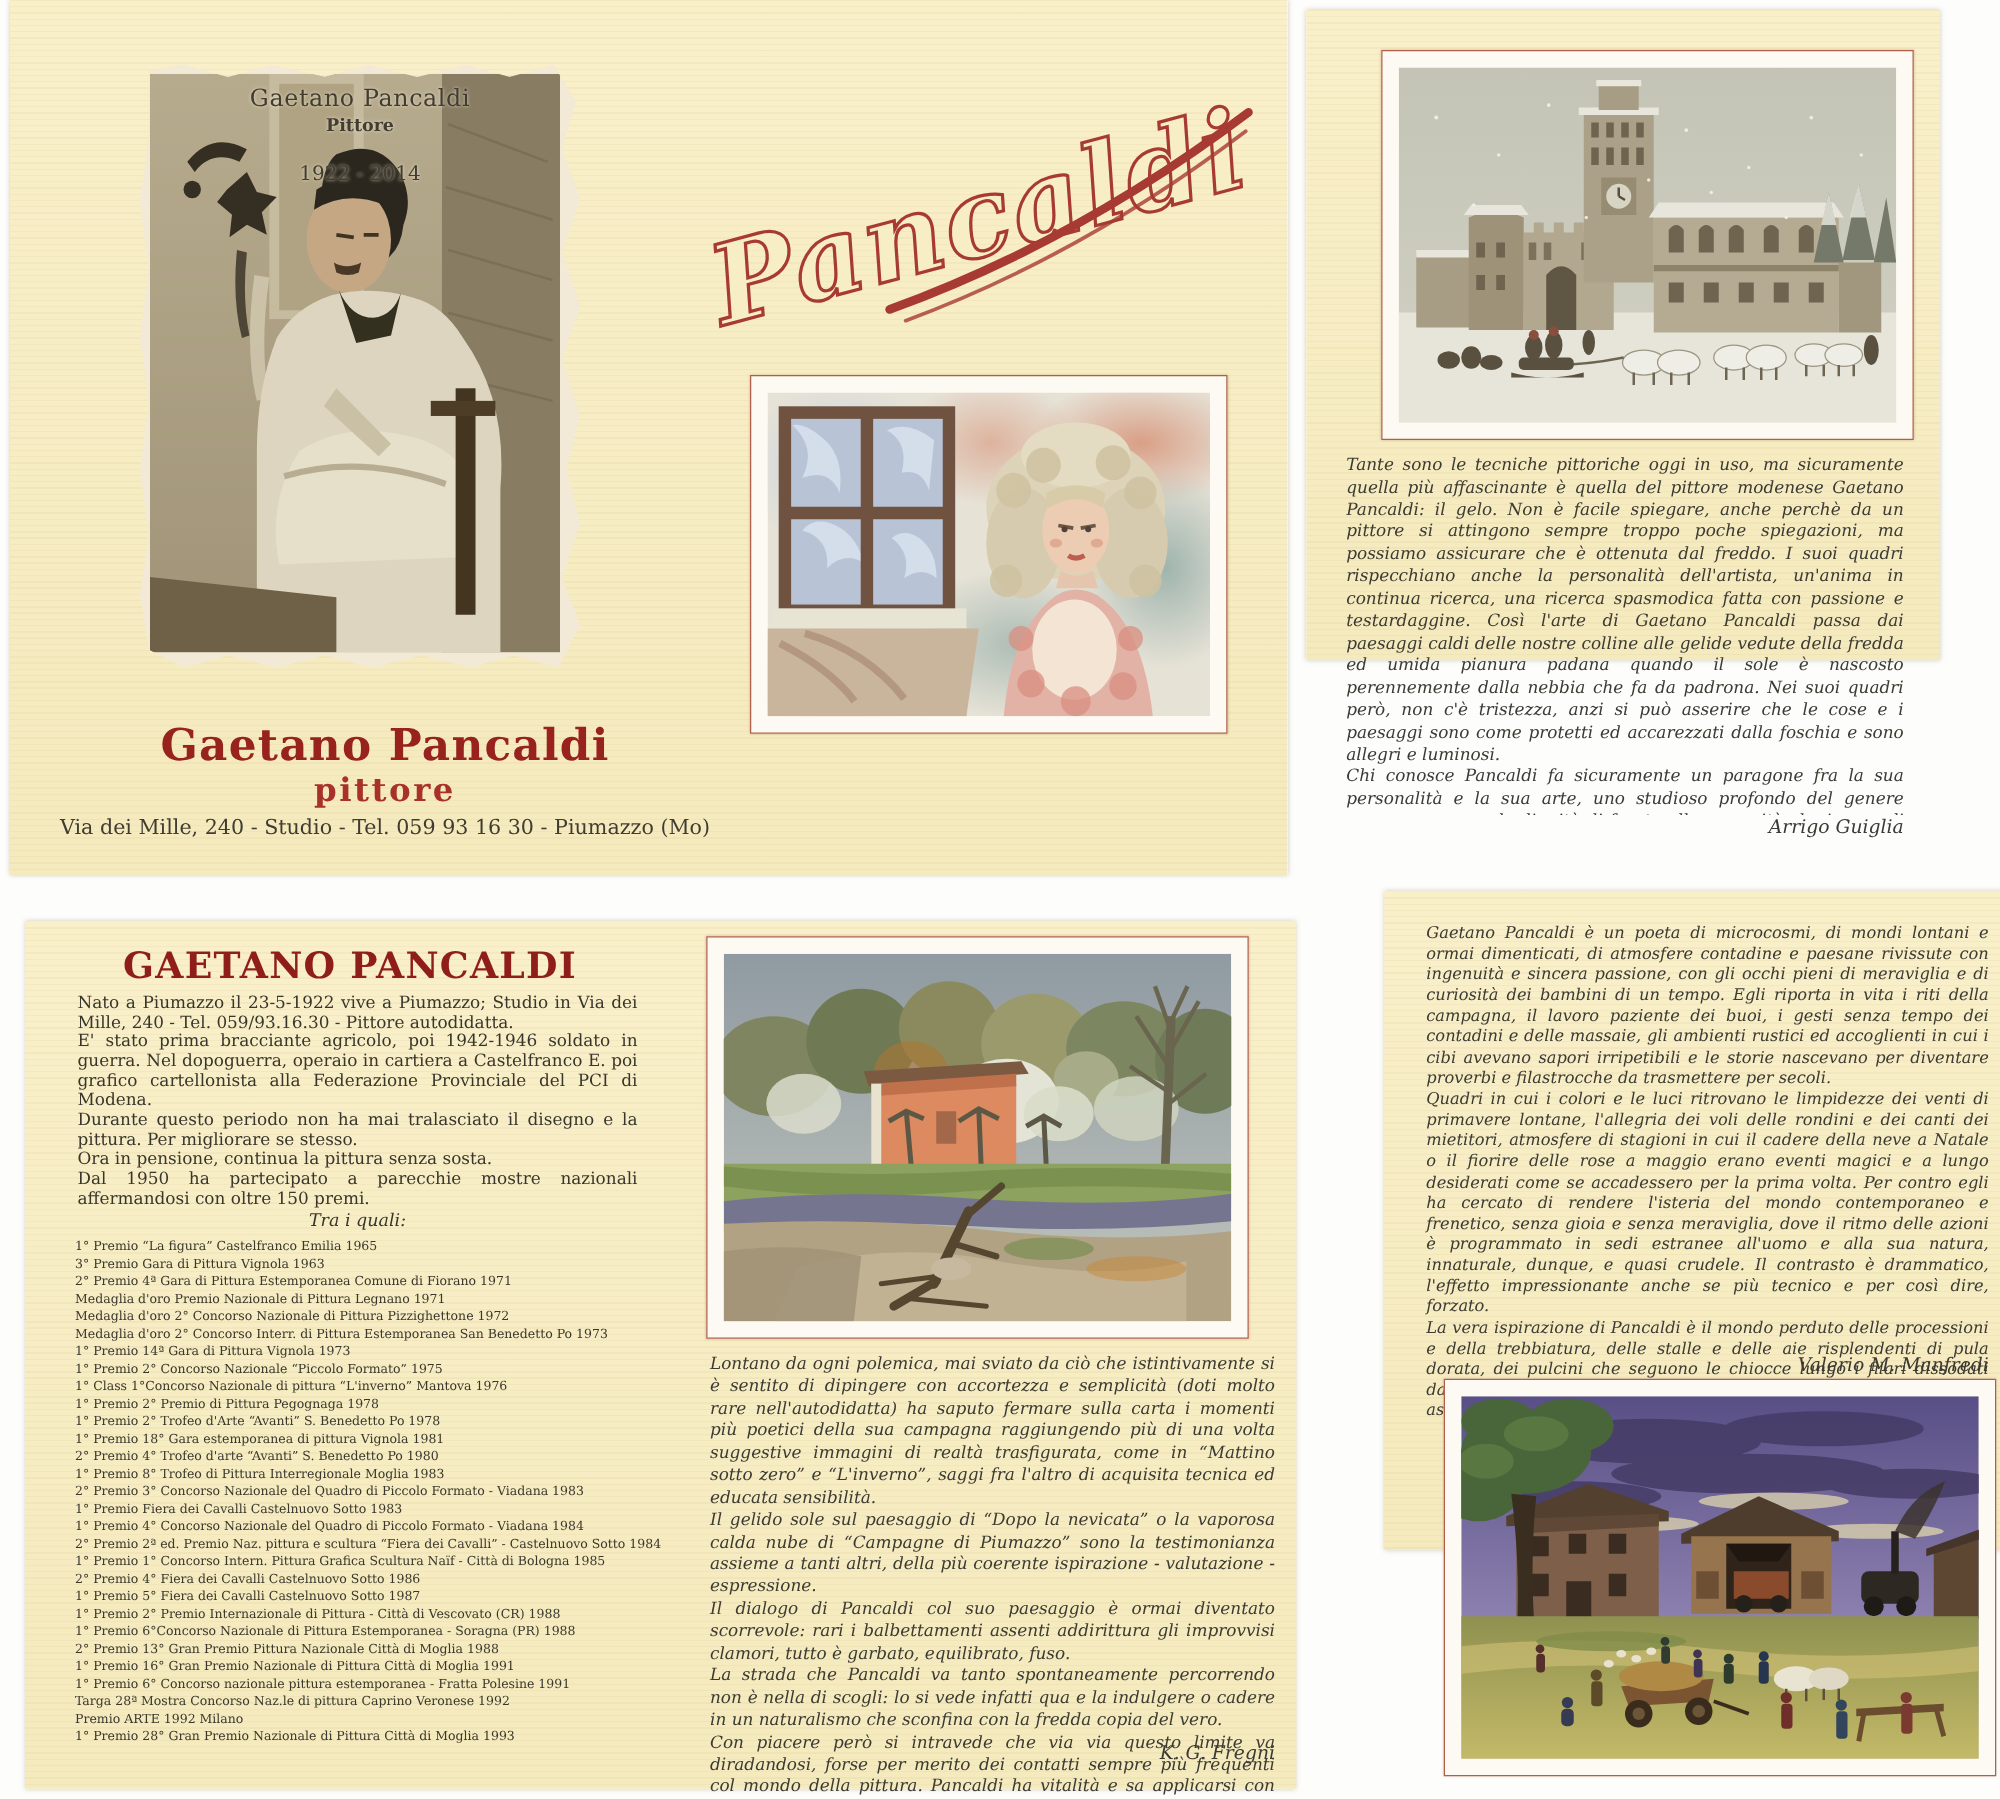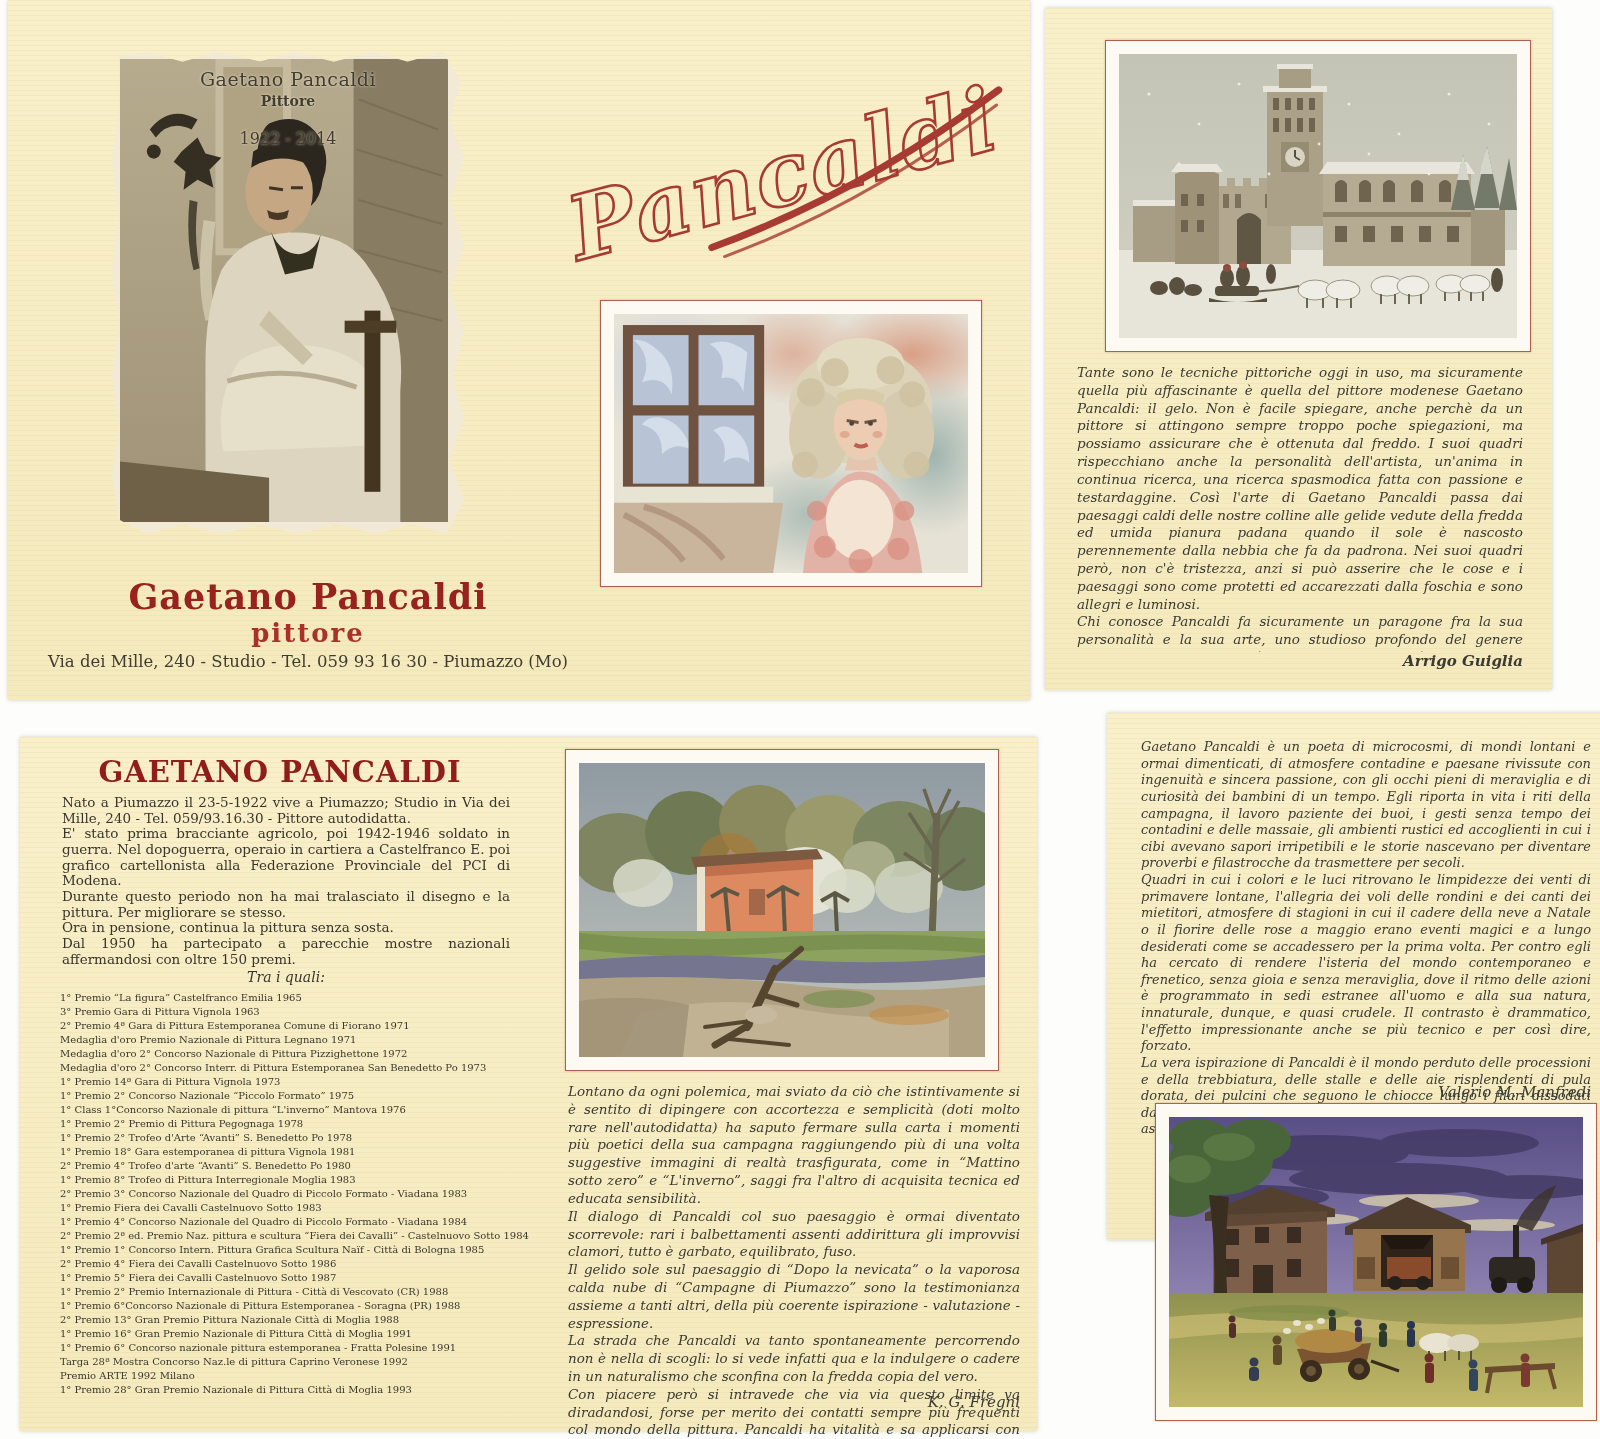--- a/index.html
+++ b/index.html
@@ -219,21 +219,21 @@
         </g>
       </g>
     </svg>
   </div>
 
   <div class="cover-name">Gaetano Pancaldi</div>
   <div class="cover-subtitle">pittore</div>
   <div class="cover-address">Via dei Mille, 240 - Studio - Tel. 059 93 16 30 - Piumazzo (Mo)</div>
 </div>
 
-<div class="panel" style="left:1045px;top:8px;width:507px;height:682px;">
+<div class="panel" style="left:1045px;top:8px;width:507px;height:520px;">
 
   <div class="art-frame" style="left:60px;top:32px;width:426px;height:312px;">
     <svg viewBox="0 0 398 284" preserveAspectRatio="none">
       <defs>
         <linearGradient id="wsky" x1="0" y1="0" x2="0" y2="1">
           <stop offset="0" stop-color="#c3c4b6"></stop>
             <stop offset="1" stop-color="#d2d1c4"></stop>
         </linearGradient>
       </defs>
       <rect width="398" height="284" fill="url(#wsky)"></rect>
@@ -348,21 +348,21 @@
           <circle cx="310" cy="120" r="1.4"></circle>
           <circle cx="200" cy="90" r="1.4"></circle>
       </g>
     </svg>
   </div>
 
   <div class="quote" style="position:absolute;left:32px;top:356px;width:446px;height:288px;overflow:hidden;">
       <p>Tante sono le tecniche pittoriche oggi in uso, ma sicuramente quella più affascinante è quella del pittore modenese Gaetano Pancaldi: il gelo. Non è facile spiegare, anche perchè da un pittore si attingono sempre troppo poche spiegazioni, ma possiamo assicurare che è ottenuta dal freddo. I suoi quadri rispecchiano anche la personalità dell'artista, un'anima in continua ricerca, una ricerca spasmodica fatta con passione e testardaggine. Così l'arte di Gaetano Pancaldi passa dai paesaggi caldi delle nostre colline alle gelide vedute della fredda ed umida pianura padana quando il sole è nascosto perennemente dalla nebbia che fa da padrona. Nei suoi quadri però, non c'è tristezza, anzi si può asserire che le cose e i paesaggi sono come protetti ed accarezzati dalla foschia e sono allegri e luminosi.</p>
       <p>Chi conosce Pancaldi fa sicuramente un paragone fra la sua personalità e la sua arte, uno studioso profondo del genere umano, con grande dignità di fronte alle avversità che invece di impoverirlo gli allargano la fantasia.</p>
     </div>
-  <div class="sig" style="position:absolute;left:32px;top:636px;width:446px;font-weight:bold;">Arrigo Guiglia</div>
+  <div class="sig" style="position:absolute;left:32px;top:636px;width:446px;">Arrigo Guiglia</div>
 </div>
 
 <div class="panel" style="left:20px;top:737px;width:1017px;height:694px;">
 
   <div class="bio-heading">GAETANO PANCALDI</div>
   <div class="bio-text">
       <p>Nato a Piumazzo il 23-5-1922 vive a Piumazzo; Studio in Via dei Mille, 240 - Tel. 059/93.16.30 - Pittore autodidatta.</p>
       <p>E' stato prima bracciante agricolo, poi 1942-1946 soldato in guerra. Nel dopoguerra, operaio in cartiera a Castelfranco E. poi grafico cartellonista alla Federazione Provinciale del PCI di Modena.</p>
       <p>Durante questo periodo non ha mai tralasciato il disegno e la pittura. Per migliorare se stesso.</p>
       <p>Ora in pensione, continua la pittura senza sosta.</p>
@@ -462,22 +462,22 @@
         <path d="M170 262 l-34 20" stroke-width="7"></path>
         <path d="M172 258 l-46 6" stroke-width="4"></path>
         <path d="M150 276 l60 6" stroke-width="4"></path>
       </g>
       <ellipse cx="182" cy="252" rx="16" ry="9" fill="#c7b9a0"></ellipse>
     </svg>
   </div>
 
   <div class="bm-text quote">
       <p>Lontano da ogni polemica, mai sviato da ciò che istintivamente si è sentito di dipingere con accortezza e semplicità (doti molto rare nell'autodidatta) ha saputo fermare sulla carta i momenti più poetici della sua campagna raggiungendo più di una volta suggestive immagini di realtà trasfigurata, come in “Mattino sotto zero” e “L'inverno”, saggi fra l'altro di acquisita tecnica ed educata sensibilità.</p>
+      <p>Il gelido sole sul paesaggio di “Dopo la nevicata” o la vaporosa calda nube di “Campagne di Piumazzo” sono la testimonianza assieme a tanti altri, della più coerente ispirazione - valutazione - espressione.</p>
       <p>Il dialogo di Pancaldi col suo paesaggio è ormai diventato scorrevole: rari i balbettamenti assenti addirittura gli improvvisi clamori, tutto è garbato, equilibrato, fuso.</p>
-      <p>Il gelido sole sul paesaggio di “Dopo la nevicata” o la vaporosa calda nube di “Campagne di Piumazzo” sono la testimonianza assieme a tanti altri, della più coerente ispirazione - valutazione - espressione.</p>
       <p>La strada che Pancaldi va tanto spontaneamente percorrendo non è nella di scogli: lo si vede infatti qua e la indulgere o cadere in un naturalismo che sconfina con la fredda copia del vero.</p>
       <p>Con piacere però si intravede che via via questo limite va diradandosi, forse per merito dei contatti sempre più frequenti col mondo della pittura. Pancaldi ha vitalità e sa applicarsi con metodo; questo lascia presagire ulteriori sviluppi nella sua personalità e nelle sue opere future. (1959)</p>
     </div>
   <div class="bm-sig sig">K. G. Fregni</div>
 </div>
 
 <div class="panel" style="left:1107px;top:713px;width:512px;height:527px;">
 
   <div class="br-text">
     <div class="quote" id="br-paragraphs">

